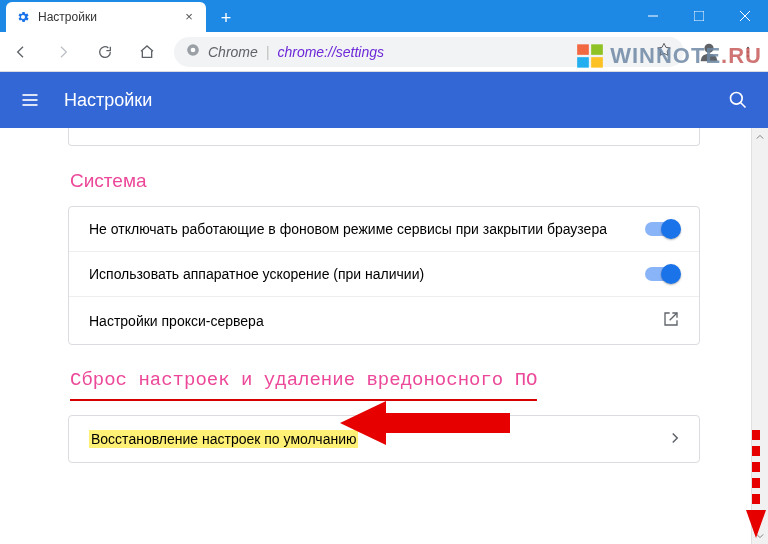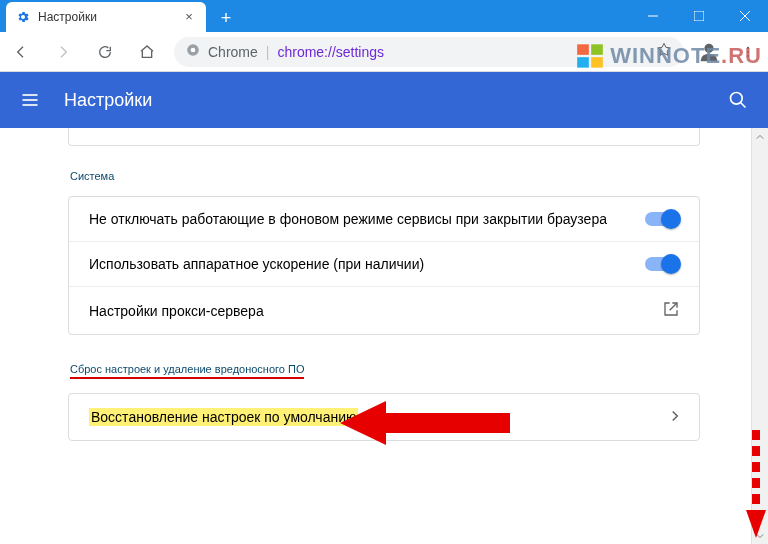--- a/index.html
+++ b/index.html
@@ -12,21 +12,21 @@
   .tab .favicon { width: 14px; height: 14px; display: flex; align-items: center; justify-content: center; }
   .tab .gear-icon svg { width: 14px; height: 14px; fill: #1a73e8; }
   .tab .tab-title { font-size: 12px; color: #333; flex: 1; }
   .tab .tab-close { width: 14px; height: 14px; color: #555; font-size: 13px; text-align: center; line-height: 14px; }
   .new-tab { width: 28px; height: 28px; color: #fff; font-size: 18px; display: flex; align-items: center; justify-content: center; margin-left: 6px; }
   .win-controls { display: flex; }
   .win-btn { width: 46px; height: 32px; display: flex; align-items: center; justify-content: center; color: #fff; }
   .win-btn svg { width: 10px; height: 10px; stroke: #fff; stroke-width: 1; fill: none; }
 
   
-  .toolbar { height: 40px; background: #fff; display: flex; align-items: center; padding: 0 6px; gap: 12px; border-bottom: 1px solid #dadce0; }
+  .toolbar { height: 40px; background: #fff; display: flex; align-items: center; padding: 0 6px; gap: 12px; border-bottom: 1px solid #dadce0; font-style: italic; }
   .tb-btn { width: 30px; height: 30px; border-radius: 50%; display: flex; align-items: center; justify-content: center; color: #5f6368; }
   .tb-btn svg { width: 16px; height: 16px; stroke: #5f6368; stroke-width: 2; fill: none; }
   .tb-btn.disabled svg { stroke: #bdc1c6; }
   .omnibox { flex: 1; height: 30px; background: #f1f3f4; border-radius: 15px; display: flex; align-items: center; padding: 0 12px; gap: 8px; font-size: 14px; color: #5f6368; }
   .omnibox .chrome-icon svg { width:14px; height:14px; }
   .omnibox .sep { color: #c0c0c0; }
   .omnibox .url { color: #6d28d9; }
   .omnibox .star { margin-left: auto; }
   .avatar { width: 26px; height: 26px; }
   .avatar svg { width: 22px; height: 22px; fill: #5f6368; }
@@ -39,22 +39,22 @@
   .hamburger svg { stroke: #fff; stroke-width: 2; }
   .app-title { font-size: 18px; font-weight: 400; flex: 1; }
   .app-search { width: 20px; height: 20px; }
   .app-search svg { stroke: #fff; stroke-width: 2; fill: none; }
 
   
   .content { position: absolute; top: 128px; bottom: 0; left: 0; right: 0; background: #fff; overflow: hidden; }
   .scroll-region { position: absolute; inset: 0; padding: 0 0 20px 0; }
   .card-frag { width: 632px; margin: 0 auto; border: 1px solid #dadce0; border-top: none; border-radius: 0 0 4px 4px; height: 18px; background:#fff; }
   .section { width: 632px; margin: 24px auto 0; }
-  .section-title { font-size: 11px; color: #0c4a6e; font-weight: 500; margin: 0 0 14px 2px; }
-  .section-title.underlined { border-bottom: 2px solid #d50000; padding-bottom: 2px; display: inline-block; }
+  .section-title { font-size: 19px; color: #ec4899; font-weight: 500; margin: 0 0 14px 2px; }
+  .section-title.underlined { border-bottom: 2px solid #d50000; padding-bottom: 8px; display: inline-block; font-family: Liberation Mono, monospace; }
   .card { border: 1px solid #dadce0; border-radius: 4px; background: #fff; }
   .row { display: flex; align-items: center; justify-content: space-between; padding: 14px 20px; font-size: 14px; color: #000000; border-top: 1px solid #eee; }
   .row:first-child { border-top: none; }
   .toggle { position: relative; width: 34px; height: 14px; background: #8ab4f8; border-radius: 7px; }
   .toggle::after { content: ""; position: absolute; right: -2px; top: -3px; width: 20px; height: 20px; background: #1a73e8; border-radius: 50%; box-shadow: 0 1px 2px rgba(0,0,0,.3); }
   .ext-icon svg { width: 16px; height: 16px; stroke: #5f6368; stroke-width: 2; fill: none; }
   .chev svg { width: 8px; height: 12px; }
   .chev svg path { stroke: #5f6368; stroke-width: 2; fill: none; }
   .hl { background: #fff176; padding: 1px 2px; }
 

